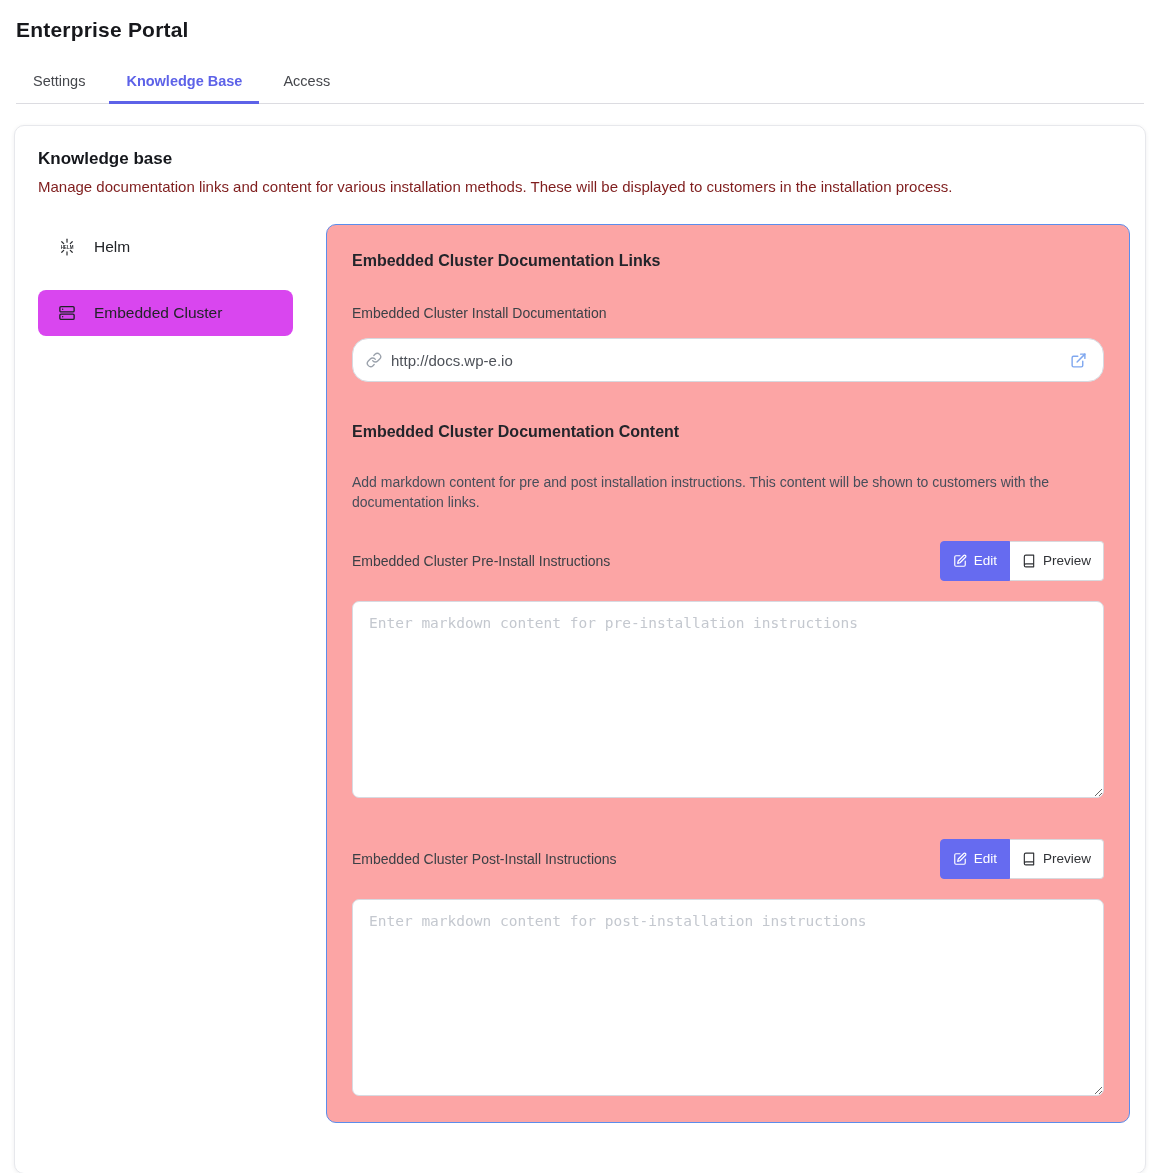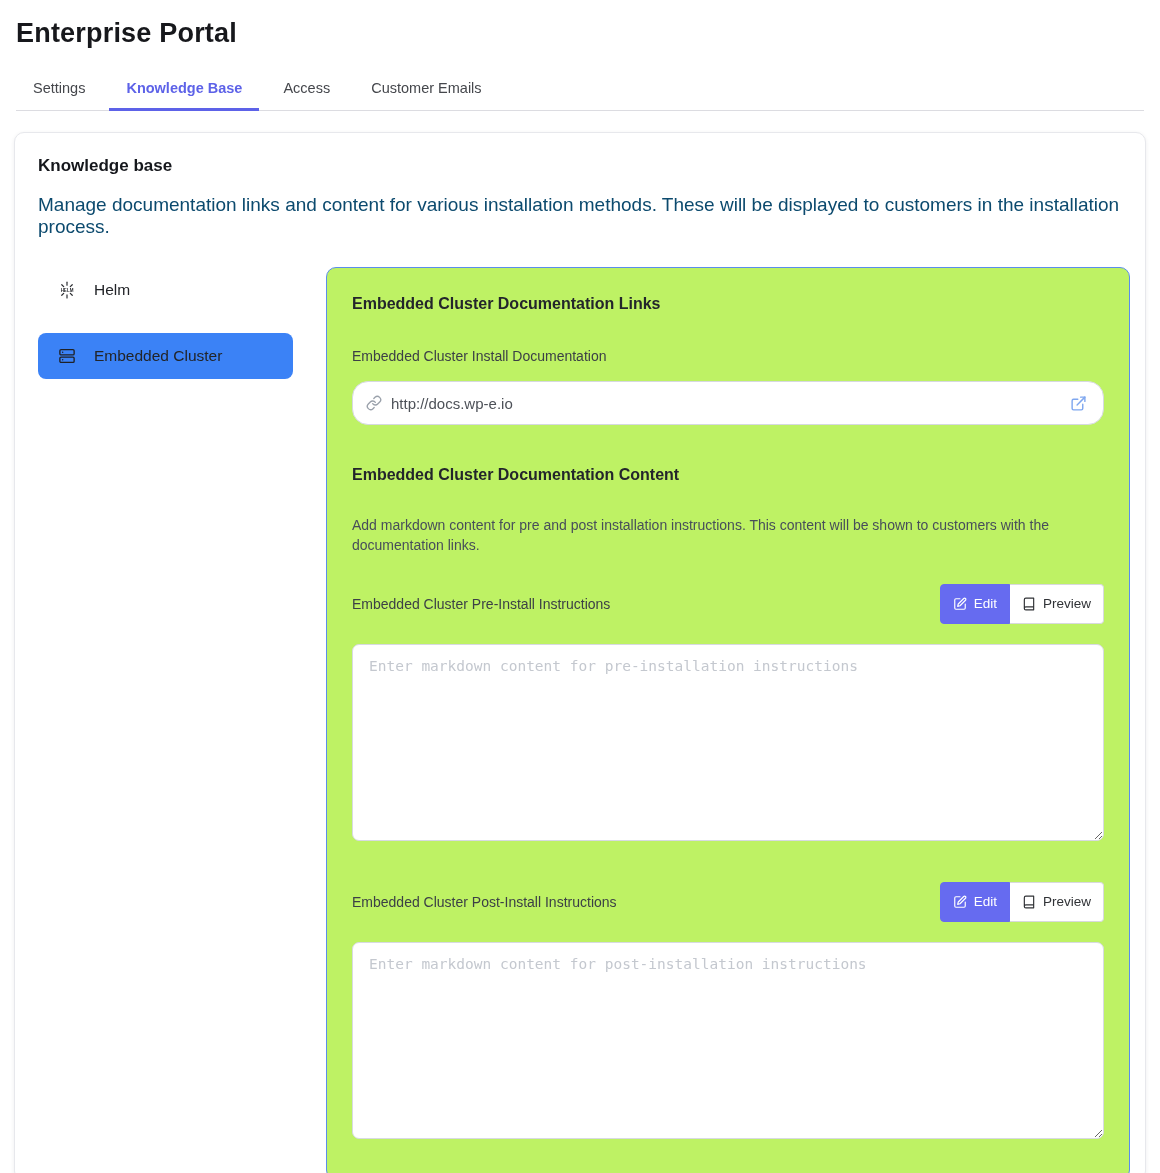--- a/index.html
+++ b/index.html
@@ -1,47 +1,47 @@
 <!DOCTYPE html>
 <html><head>
 <meta charset="utf-8">
 <style>
   * { margin:0; padding:0; box-sizing:border-box; }
   html,body { width:1160px; height:1173px; overflow:hidden; background:#ffffff;
     font-family:"Liberation Sans", sans-serif; color:#222; }
 
   
   .app-header { padding:18px 16px 0 16px; }
-  .app-title { font-size:27px; font-weight:700; color:#17181c; letter-spacing:.2px; }
+  .app-title { font-size:21px; font-weight:700; color:#17181c; letter-spacing:.2px; }
 
   .tabbar { display:flex; gap:7px; margin:20px 16px 0 16px; border-bottom:1px solid #dcdce1; }
   .tab { padding:11px 17px 12px 17px; font-size:14.5px; color:#45474c; cursor:pointer;
          border-bottom:3px solid transparent; margin-bottom:-1px; white-space:nowrap; }
   .tab.active { color:#5d62e8; font-weight:700; border-bottom-color:#5d62e8; }
 
   
   .card { margin:21px 14px 0 14px; height:1049px; background:#fff;
           border:1px solid #e7e8ec; border-radius:10px;
           box-shadow:0 1px 4px rgba(16,24,40,.07);
           padding:23px 15px 0 23px; }
   .card-title { font-size:17px; font-weight:700; color:#15171c; }
-  .card-desc  { margin-top:18px; font-size:19px; color:#0c4a6e; }
+  .card-desc  { margin-top:9px; font-size:15px; color:#7f1d1d; }
 
   .main-row { display:flex; gap:33px; margin-top:29px; align-items:flex-start; }
 
   
   .sidenav { width:255px; flex:none; display:flex; flex-direction:column; gap:20px;text-align:center; }
   .nav-item { display:flex; align-items:center; gap:18px; padding:14px 10px 14px 20px;
               border-radius:8px; font-size:15.5px; color:#222428; cursor:pointer; }
-  .nav-item.selected { background:#3b82f6; }
+  .nav-item.selected { background:#d946ef; }
   .nav-item svg { flex:none; }
 
   
-  .panel { flex:1; background:#bef264; border:1px solid #5b8dec; border-radius:10px;
-           padding:27px 25px 40px 25px; }
+  .panel { flex:1; background:#fca5a5; border:1px solid #5b8dec; border-radius:10px;
+           padding:27px 25px 26px 25px; }
   .panel-title { font-size:16px; font-weight:700; color:#23252b; }
   .field-label { font-size:14px; color:#3c4046; }
   .mt-label { margin-top:35px; }
 
   .url-box { margin-top:17px; height:44px; background:#fff; border:1px solid #d6d9e0;
              border-radius:16px; display:flex; align-items:center; padding:0 14px 0 13px; gap:9px; }
   .url-box input { flex:1; border:none; outline:none; background:transparent;
                    font-size:15px; color:#4d5158; font-family:inherit; }
   .open-link-btn { display:flex; align-items:center; justify-content:center;
                    background:none; border:none; cursor:pointer; padding:2px; }
@@ -76,21 +76,20 @@
 <body>
 
 <header class="app-header">
   <h1 class="app-title">Enterprise Portal</h1>
 </header>
 
 <nav class="tabbar">
   <div class="tab">Settings</div>
   <div class="tab active">Knowledge Base</div>
   <div class="tab">Access</div>
-  <div class="tab">Customer Emails</div>
 </nav>
 
 <section class="card">
   <h2 class="card-title">Knowledge base</h2>
   <p class="card-desc">Manage documentation links and content for various installation methods. These will be displayed to customers in the installation process.</p>
 
   <div class="main-row">
 
     <div class="sidenav">
       <div class="nav-item">

